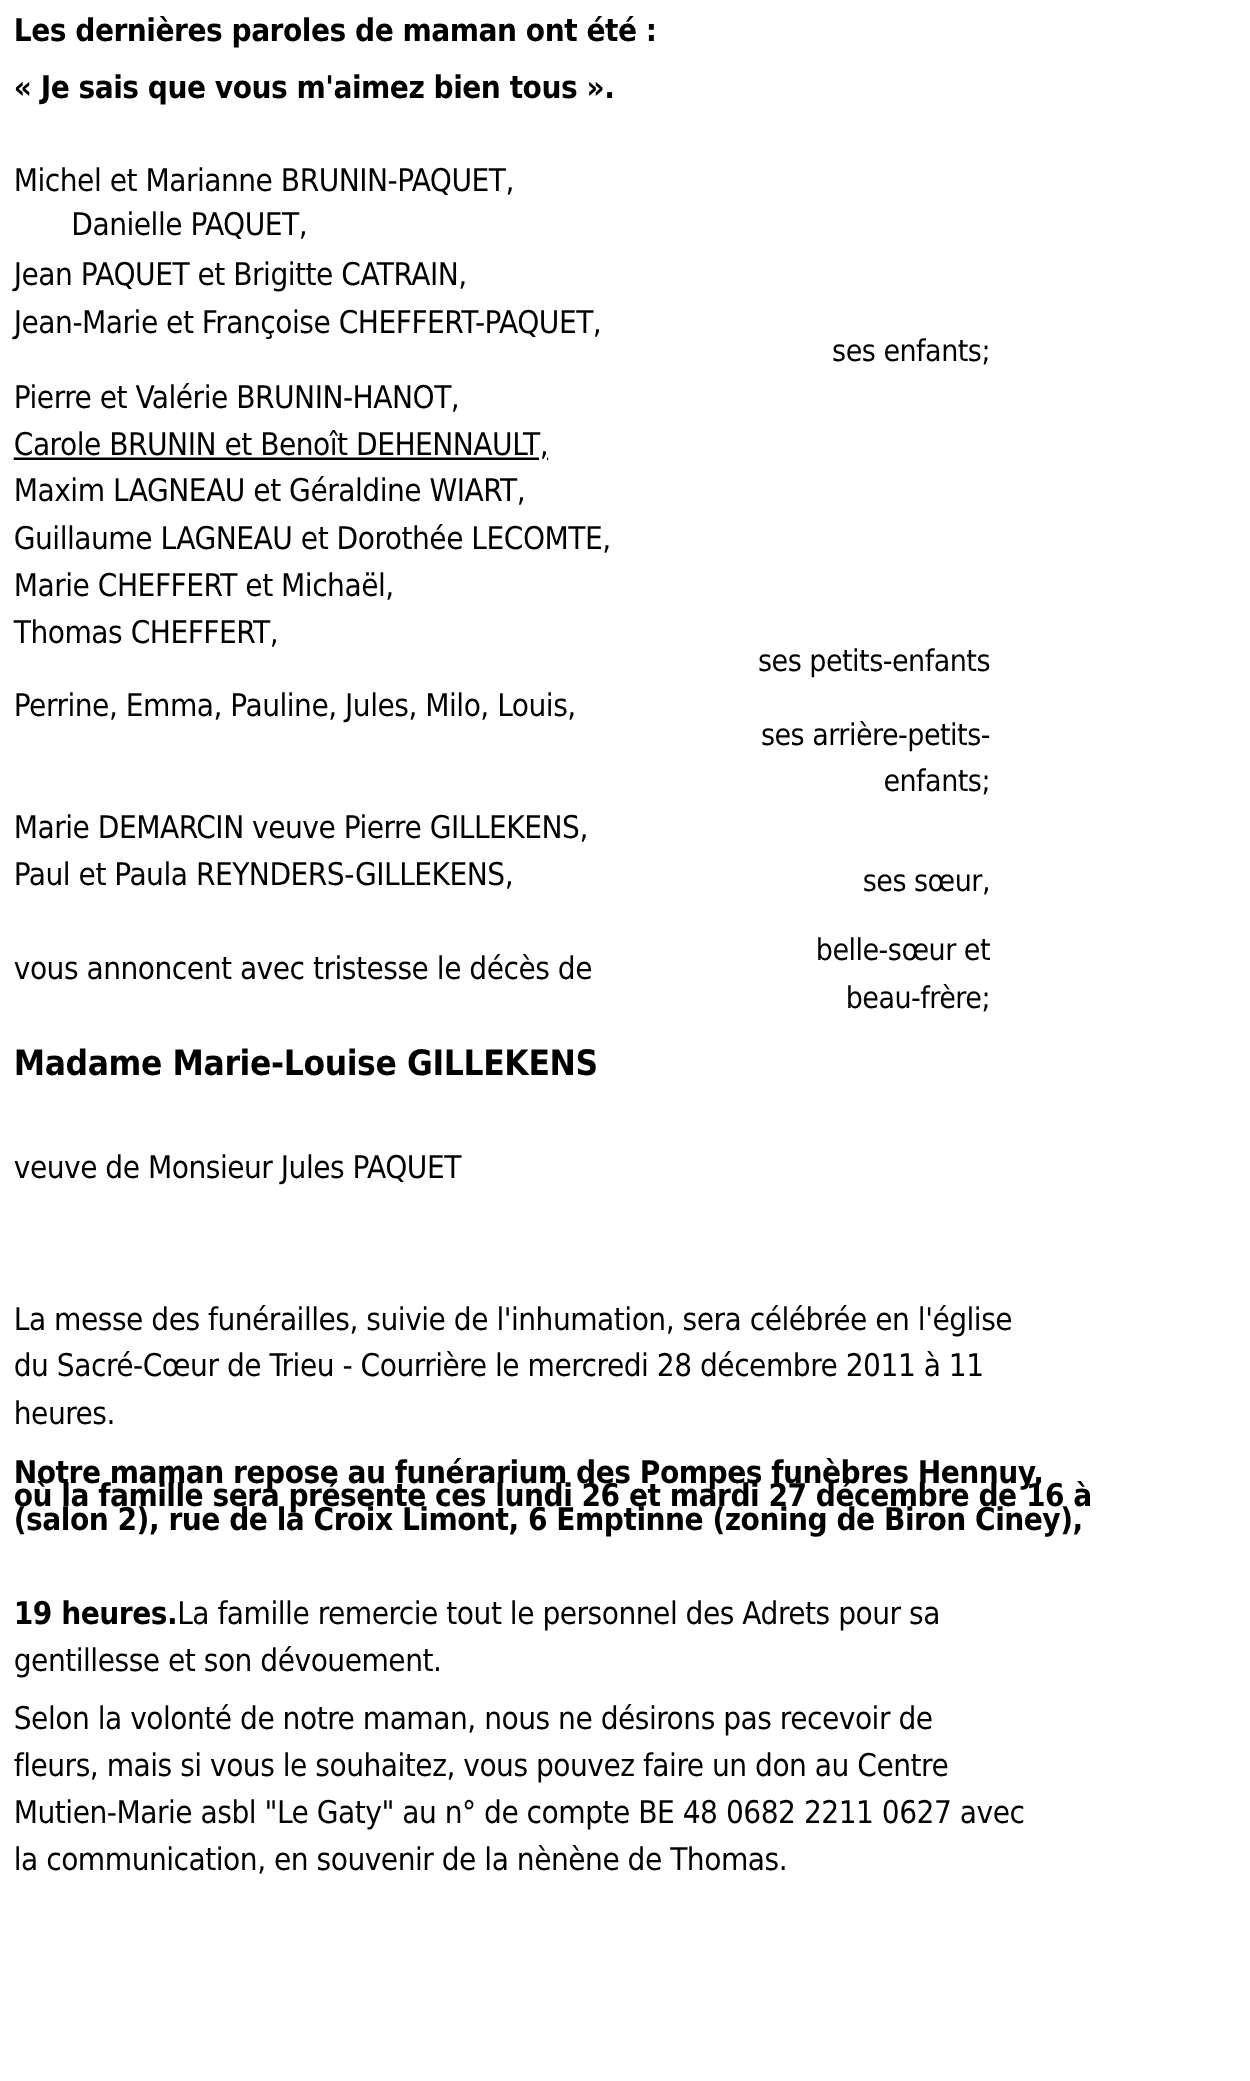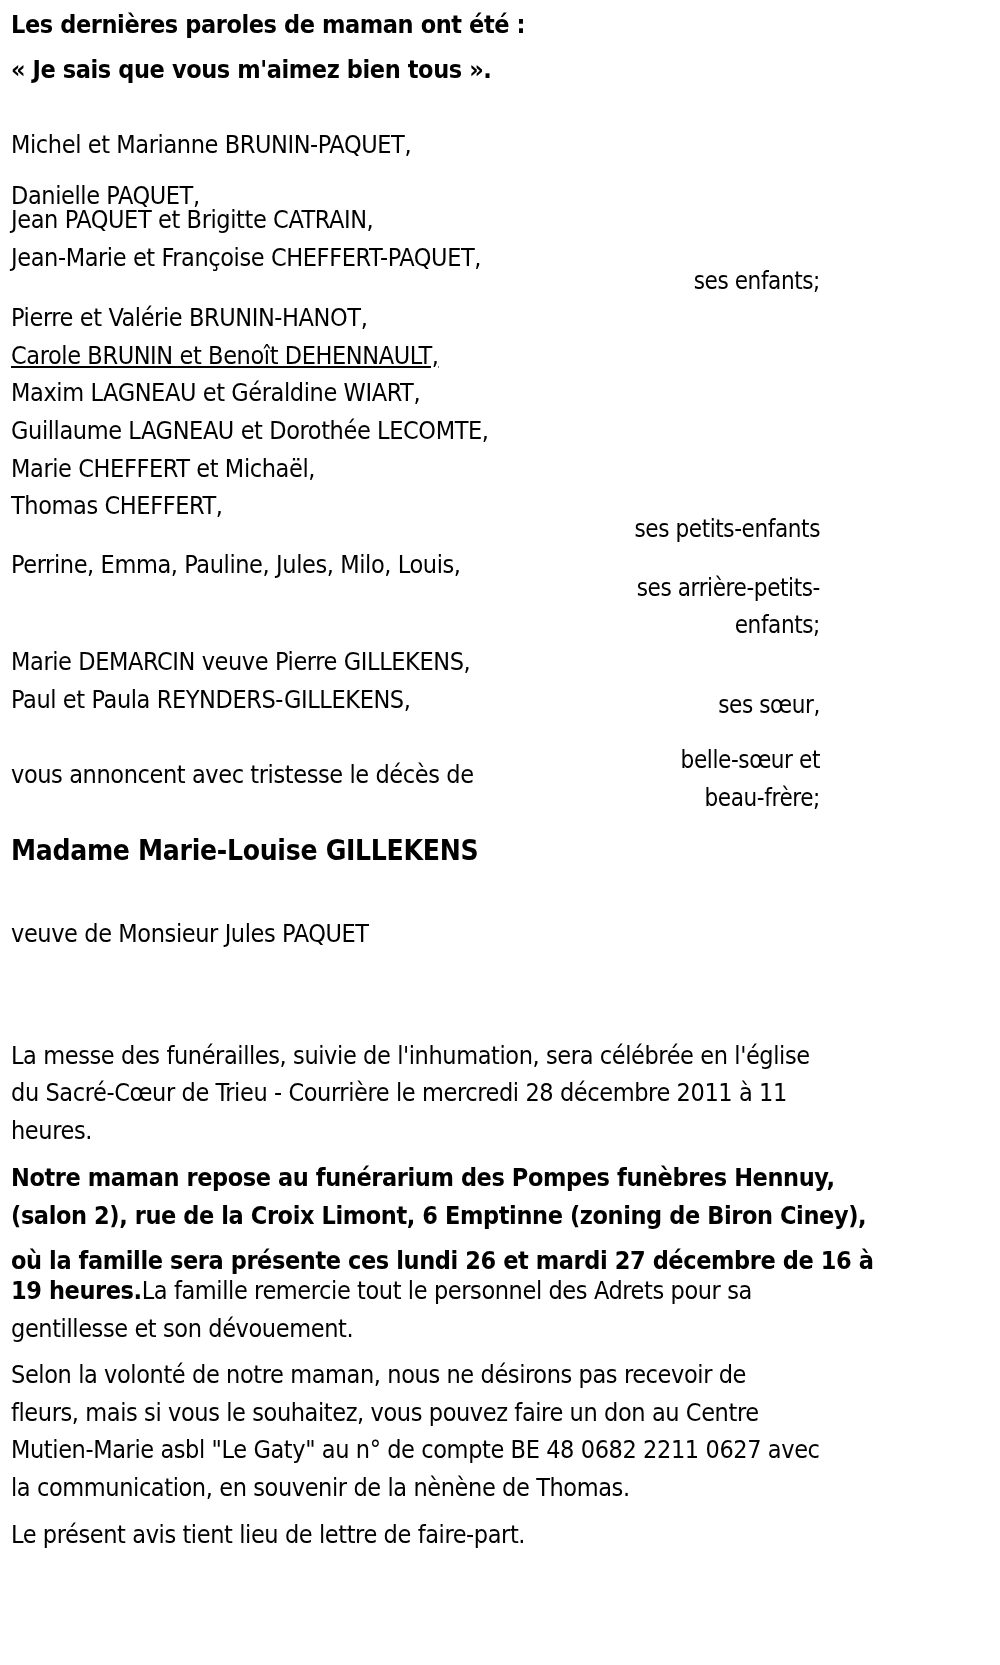--- a/index.html
+++ b/index.html
@@ -14,21 +14,20 @@
       overflow: hidden;
       font-family: "DejaVu Sans Condensed", "Liberation Sans Narrow", "Liberation Sans", sans-serif;
       color: #000000;
     }
     .page {
       position: absolute;
       left: 0;
       top: 0;
       width: 796px;
       height: 1665px;
-      padding-left: 28px;
     }
     .line {
       position: absolute;
       left: 11px;
       white-space: nowrap;
       font-size: 25px;
       line-height: 38px;
       letter-spacing: -0.4px;
       font-stretch: condensed;
     }
@@ -54,21 +53,21 @@
   </style>
 </head>
 <body>
 
 <div class="page">
 
   <div class="line bold" style="top:6px;">Les dernières paroles de maman ont été :</div>
   <div class="line bold" style="top:51px;">« Je sais que vous m'aimez bien tous ».</div>
 
   <div class="line" style="top:126px;">Michel et Marianne BRUNIN-PAQUET,</div>
-  <div class="line" style="top:177px;">Danielle PAQUET,</div>
+  <div class="line" style="top:161px;margin-left:46px;">Danielle PAQUET,</div>
   <div class="line" style="top:201px;">Jean PAQUET et Brigitte CATRAIN,</div>
   <div class="line" style="top:239px;">Jean-Marie et Françoise CHEFFERT-PAQUET,</div>
   <div class="right" style="top:262px;">ses enfants;</div>
 
   <div class="line" style="top:299px;">Pierre et Valérie BRUNIN-HANOT,</div>
   <div class="line" style="top:337px;text-decoration:underline;">Carole BRUNIN et Benoît DEHENNAULT,</div>
   <div class="line" style="top:374px;">Maxim LAGNEAU et Géraldine WIART,</div>
   <div class="line" style="top:412px;">Guillaume LAGNEAU et Dorothée LECOMTE,</div>
   <div class="line" style="top:450px;">Marie CHEFFERT et Michaël,</div>
   <div class="line" style="top:487px;">Thomas CHEFFERT,</div>
@@ -88,24 +87,23 @@
 
   <div class="title" style="top:829px;">Madame Marie-Louise GILLEKENS</div>
   <div class="line" style="top:915px;">veuve de Monsieur Jules PAQUET</div>
 
   <div class="line" style="top:1037px;">La messe des funérailles, suivie de l'inhumation, sera célébrée en l'église</div>
   <div class="line" style="top:1074px;">du Sacré-Cœur de Trieu - Courrière le mercredi 28 décembre 2011 à 11</div>
   <div class="line" style="top:1112px;">heures.</div>
 
   <div class="line bold" style="top:1159px;">Notre maman repose au funérarium des Pompes funèbres Hennuy,</div>
   <div class="line bold" style="top:1197px;">(salon 2), rue de la Croix Limont, 6 Emptinne (zoning de Biron Ciney),</div>
-  <div class="line bold" style="top:1242px;">où la famille sera présente ces lundi 26 et mardi 27 décembre de 16 à</div>
+  <div class="line bold" style="top:1178px;">où la famille sera présente ces lundi 26 et mardi 27 décembre de 16 à</div>
   <div class="line" style="top:1272px;"><span class="bold">19 heures.</span><span>La famille remercie tout le personnel des Adrets pour sa</span></div>
   <div class="line" style="top:1310px;">gentillesse et son dévouement.</div>
 
   <div class="line" style="top:1356px;">Selon la volonté de notre maman, nous ne désirons pas recevoir de</div>
   <div class="line" style="top:1394px;">fleurs, mais si vous le souhaitez, vous pouvez faire un don au Centre</div>
   <div class="line" style="top:1431px;">Mutien-Marie asbl "Le Gaty" au n° de compte BE 48 0682 2211 0627 avec</div>
   <div class="line" style="top:1469px;">la communication, en souvenir de la nènène de Thomas.</div>
 
-  <div class="line" style="top:1516px;">Le présent avis tient lieu de lettre de faire-part.</div>
 
 </div>
 
 </body></html>

